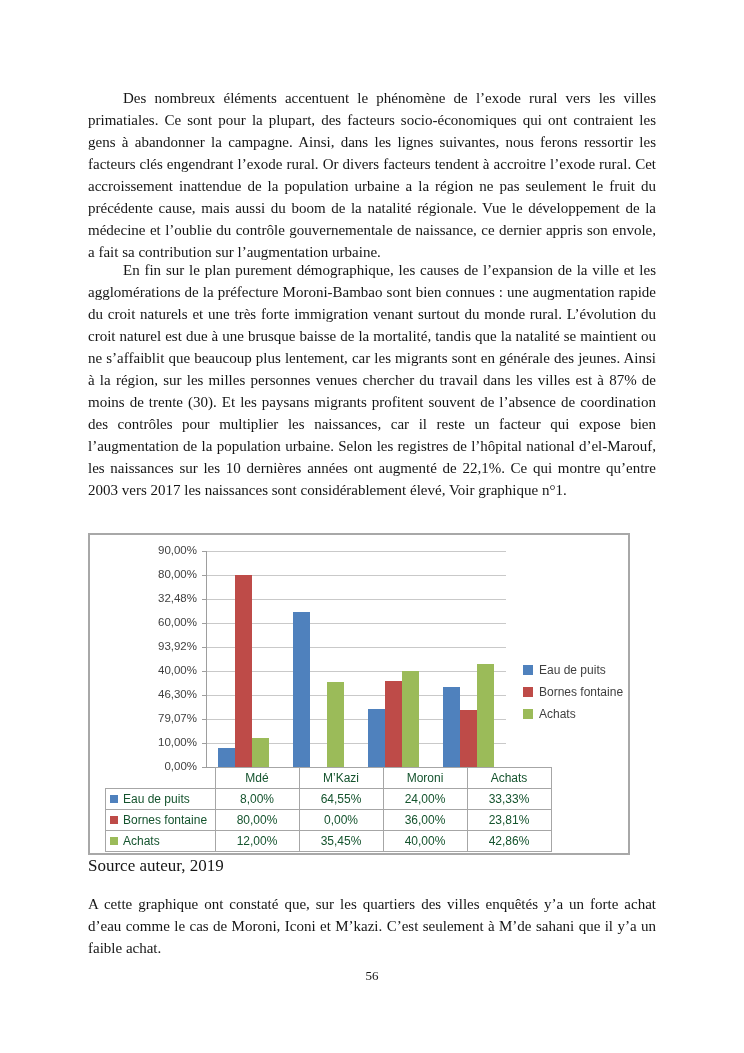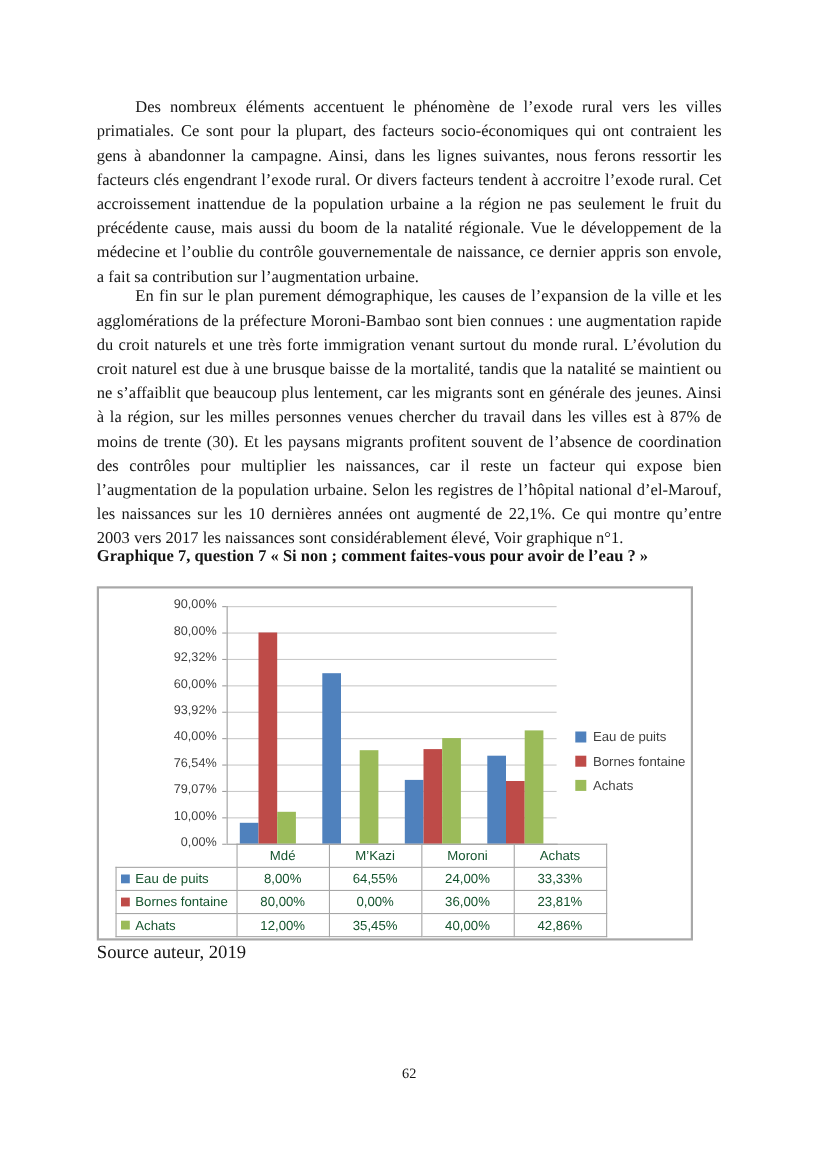--- a/index.html
+++ b/index.html
@@ -56,47 +56,46 @@
 </style>
 </head>
 <body>
 
 <div class="page">
 
   <p class="body-par indent" style="top:87px">Des nombreux éléments accentuent le phénomène de l’exode rural vers les villes primatiales. Ce sont pour la plupart, des facteurs socio-économiques qui ont contraient les gens à abandonner la campagne. Ainsi, dans les lignes suivantes, nous ferons ressortir les facteurs clés engendrant l’exode rural. Or divers facteurs tendent à accroitre l’exode rural. Cet accroissement inattendue de la population urbaine a la région ne pas seulement le fruit du précédente cause, mais aussi du boom de la natalité régionale. Vue le développement de la médecine et l’oublie du contrôle gouvernementale de naissance, ce dernier appris son envole, a fait sa contribution sur l’augmentation urbaine.</p>
 
   <p class="body-par indent" style="top:259px">En fin sur le plan purement démographique, les causes de l’expansion  de la ville et les agglomérations de la préfecture Moroni-Bambao sont bien connues : une augmentation rapide du croit naturels et une très forte immigration venant surtout du monde rural. L’évolution du croit naturel est due à une brusque baisse de la mortalité, tandis que la natalité se maintient ou ne s’affaiblit que beaucoup plus lentement, car les migrants sont  en générale des jeunes. Ainsi à la région, sur les milles personnes venues chercher du travail dans les villes est à 87% de moins de trente (30). Et les paysans migrants profitent souvent de l’absence de coordination des contrôles pour multiplier les naissances, car il reste un facteur qui expose bien l’augmentation de la population urbaine. Selon les registres de l’hôpital national d’el-Marouf, les naissances sur les 10 dernières années ont augmenté de 22,1%. Ce qui montre qu’entre 2003 vers 2017 les naissances sont considérablement élevé, Voir graphique n°1.</p>
 
-  <h3 class="fig-heading" style="top:498px">Graphique 7, question 7 « Si non ; comment faites-vous pour avoir de l’eau ? »</h3>
 
   <div class="chart-frame">
     <div id="chart-canvas">
         <div style="position: absolute; left: 112px; top: 232px; width: 4px; height: 1px; background: rgb(158, 158, 158);"></div>
         <div style="position: absolute; left: 0px; top: 225px; width: 107px; text-align: right; font: 11.5px &quot;Liberation Sans&quot;, sans-serif; color: rgb(63, 63, 63);">0,00%</div>
         <div style="position: absolute; left: 116px; top: 208px; width: 300px; height: 1px; background: rgb(201, 201, 201);"></div>
         <div style="position: absolute; left: 112px; top: 208px; width: 4px; height: 1px; background: rgb(158, 158, 158);"></div>
         <div style="position: absolute; left: 0px; top: 201px; width: 107px; text-align: right; font: 11.5px &quot;Liberation Sans&quot;, sans-serif; color: rgb(63, 63, 63);">10,00%</div>
         <div style="position: absolute; left: 116px; top: 184px; width: 300px; height: 1px; background: rgb(201, 201, 201);"></div>
         <div style="position: absolute; left: 112px; top: 184px; width: 4px; height: 1px; background: rgb(158, 158, 158);"></div>
         <div style="position: absolute; left: 0px; top: 177px; width: 107px; text-align: right; font: 11.5px &quot;Liberation Sans&quot;, sans-serif; color: rgb(63, 63, 63);">79,07%</div>
         <div style="position: absolute; left: 116px; top: 160px; width: 300px; height: 1px; background: rgb(201, 201, 201);"></div>
         <div style="position: absolute; left: 112px; top: 160px; width: 4px; height: 1px; background: rgb(158, 158, 158);"></div>
-        <div style="position: absolute; left: 0px; top: 153px; width: 107px; text-align: right; font: 11.5px &quot;Liberation Sans&quot;, sans-serif; color: rgb(63, 63, 63);">76,54%</div>
+        <div style="position: absolute; left: 0px; top: 153px; width: 107px; text-align: right; font: 11.5px &quot;Liberation Sans&quot;, sans-serif; color: rgb(63, 63, 63);">46,30%</div>
         <div style="position: absolute; left: 116px; top: 136px; width: 300px; height: 1px; background: rgb(201, 201, 201);"></div>
         <div style="position: absolute; left: 112px; top: 136px; width: 4px; height: 1px; background: rgb(158, 158, 158);"></div>
         <div style="position: absolute; left: 0px; top: 129px; width: 107px; text-align: right; font: 11.5px &quot;Liberation Sans&quot;, sans-serif; color: rgb(63, 63, 63);">40,00%</div>
         <div style="position: absolute; left: 116px; top: 112px; width: 300px; height: 1px; background: rgb(201, 201, 201);"></div>
         <div style="position: absolute; left: 112px; top: 112px; width: 4px; height: 1px; background: rgb(158, 158, 158);"></div>
         <div style="position: absolute; left: 0px; top: 105px; width: 107px; text-align: right; font: 11.5px &quot;Liberation Sans&quot;, sans-serif; color: rgb(63, 63, 63);">93,92%</div>
         <div style="position: absolute; left: 116px; top: 88px; width: 300px; height: 1px; background: rgb(201, 201, 201);"></div>
         <div style="position: absolute; left: 112px; top: 88px; width: 4px; height: 1px; background: rgb(158, 158, 158);"></div>
         <div style="position: absolute; left: 0px; top: 81px; width: 107px; text-align: right; font: 11.5px &quot;Liberation Sans&quot;, sans-serif; color: rgb(63, 63, 63);">60,00%</div>
         <div style="position: absolute; left: 116px; top: 64px; width: 300px; height: 1px; background: rgb(201, 201, 201);"></div>
         <div style="position: absolute; left: 112px; top: 64px; width: 4px; height: 1px; background: rgb(158, 158, 158);"></div>
-        <div style="position: absolute; left: 0px; top: 57px; width: 107px; text-align: right; font: 11.5px &quot;Liberation Sans&quot;, sans-serif; color: rgb(63, 63, 63);">92,32%</div>
+        <div style="position: absolute; left: 0px; top: 57px; width: 107px; text-align: right; font: 11.5px &quot;Liberation Sans&quot;, sans-serif; color: rgb(63, 63, 63);">32,48%</div>
         <div style="position: absolute; left: 116px; top: 40px; width: 300px; height: 1px; background: rgb(201, 201, 201);"></div>
         <div style="position: absolute; left: 112px; top: 40px; width: 4px; height: 1px; background: rgb(158, 158, 158);"></div>
         <div style="position: absolute; left: 0px; top: 33px; width: 107px; text-align: right; font: 11.5px &quot;Liberation Sans&quot;, sans-serif; color: rgb(63, 63, 63);">80,00%</div>
         <div style="position: absolute; left: 116px; top: 16px; width: 300px; height: 1px; background: rgb(201, 201, 201);"></div>
         <div style="position: absolute; left: 112px; top: 16px; width: 4px; height: 1px; background: rgb(158, 158, 158);"></div>
         <div style="position: absolute; left: 0px; top: 9px; width: 107px; text-align: right; font: 11.5px &quot;Liberation Sans&quot;, sans-serif; color: rgb(63, 63, 63);">90,00%</div>
         <div style="position: absolute; left: 116px; top: 16px; width: 1px; height: 216px; background: rgb(158, 158, 158);"></div>
         <div style="position: absolute; left: 116px; top: 232px; width: 301px; height: 1px; background: rgb(158, 158, 158);"></div>
         <div style="position: absolute; left: 128px; top: 213px; width: 17px; height: 19px; background: rgb(79, 129, 189);"></div>
         <div style="position: absolute; left: 145px; top: 40px; width: 17px; height: 192px; background: rgb(190, 75, 72);"></div>
@@ -151,15 +150,16 @@
         </div>
         <div class="legend-item" style="position: absolute; left: 433px; top: 172px;">
           <span class="legend-swatch" style="background: rgb(155, 187, 89);"></span>
           <span>Achats</span>
         </div>
       </div>
   </div>
 
   <div class="source-line">Source auteur, 2019</div>
 
+  <p class="body-par" style="top:893px">A cette graphique ont  constaté que, sur les quartiers des villes enquêtés y’a un forte achat d’eau comme le cas de Moroni, Iconi et M’kazi. C’est seulement à M’de  sahani que il y’a un faible achat.</p>
 
-  <div class="page-number">62</div>
+  <div class="page-number">56</div>
 </div>
 
 </body></html>

